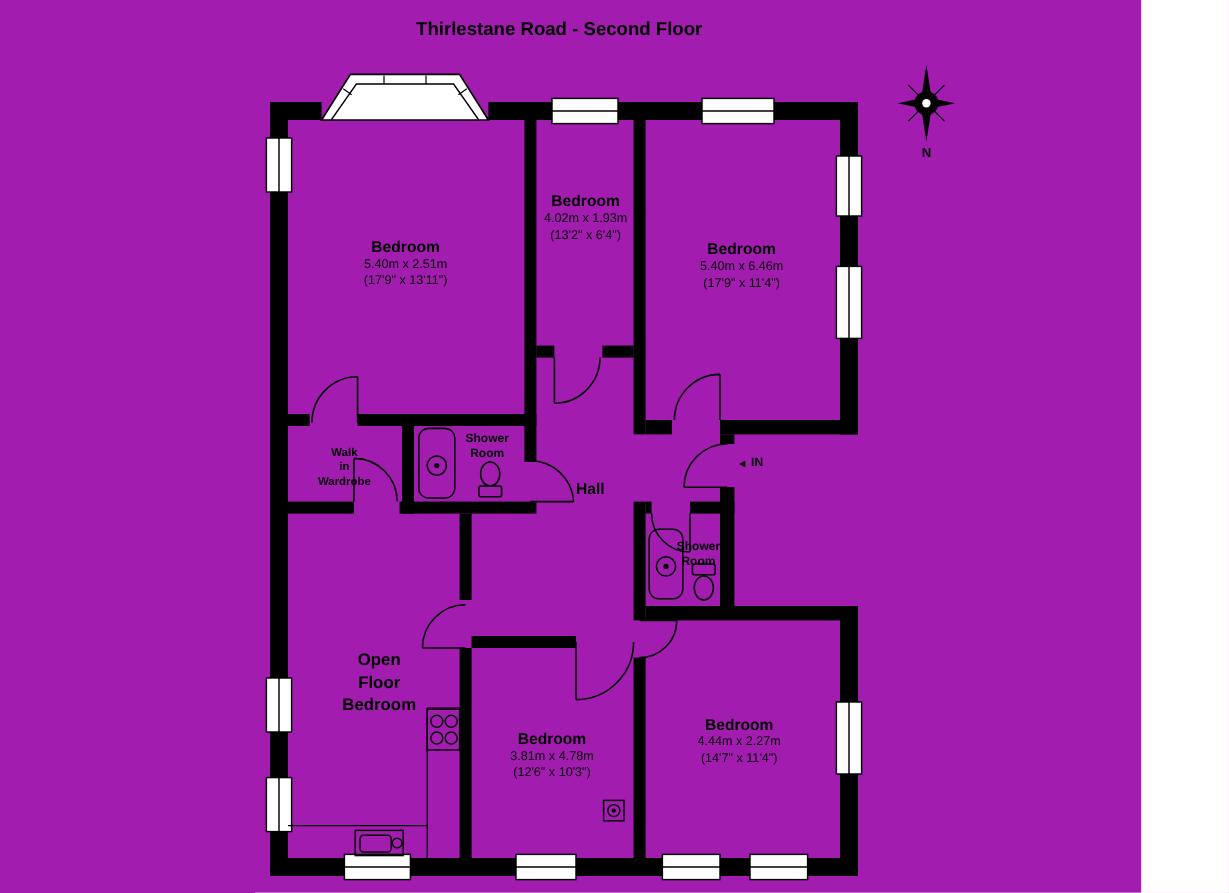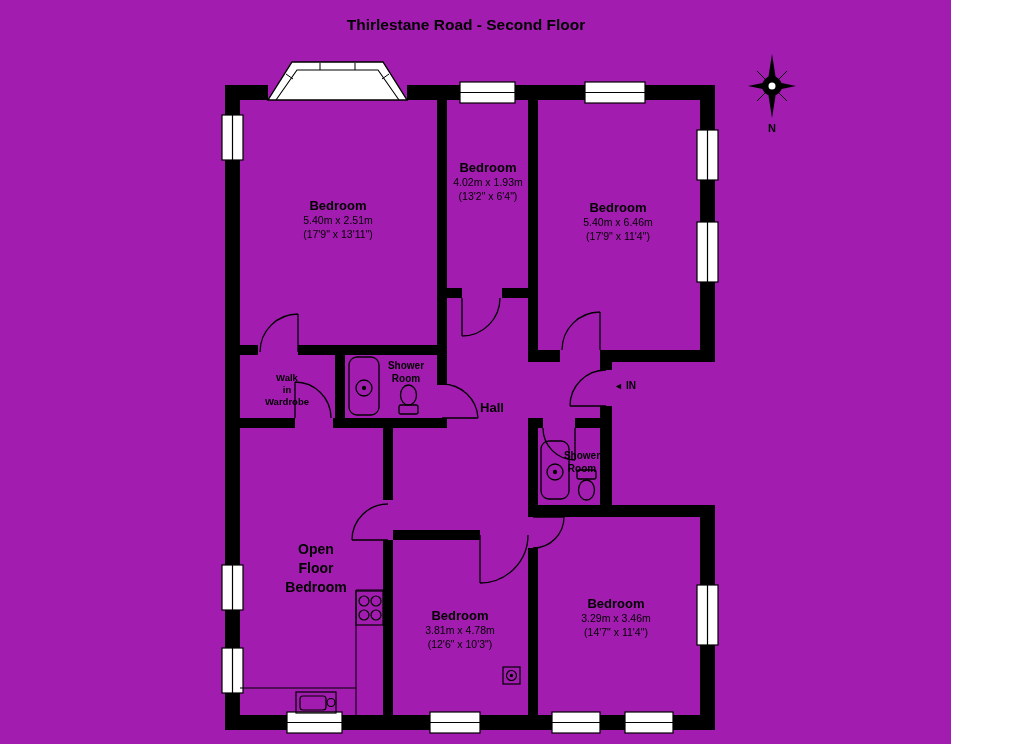--- a/index.html
+++ b/index.html
@@ -231,17 +231,17 @@
   </div>
 
   <div class="lbl" style="left:460px;top:608px;">
     <div class="name">Bedroom</div>
     <div class="dim">3.81m x 4.78m</div>
     <div class="dim">(12'6" x 10'3")</div>
   </div>
 
   <div class="lbl" style="left:616px;top:596px;">
     <div class="name">Bedroom</div>
-    <div class="dim">3.29m x 3.46m</div>
+    <div class="dim">4.44m x 2.27m</div>
     <div class="dim">(14'7" x 11'4")</div>
   </div>
 
 </div>
 
 </body></html>

